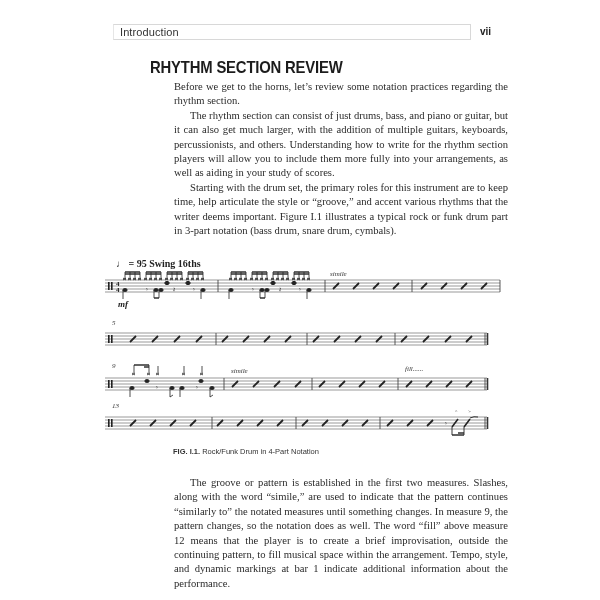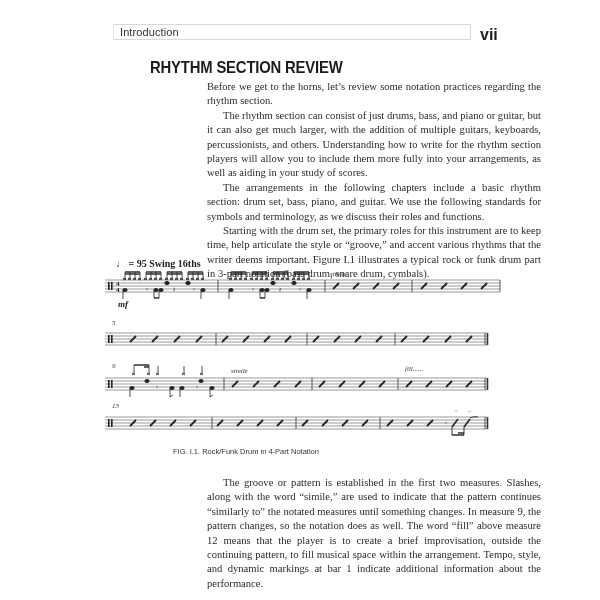--- a/index.html
+++ b/index.html
@@ -7,58 +7,57 @@
   .header-box {
     position: absolute; left: 113px; top: 24px; width: 356px; height: 14px;
     border: 1px solid #d8d8d8; border-left-color: #e6e6e6;
   }
   .header-title {
     position: absolute; left: 6px; top: 1px; font-family: "Liberation Sans", sans-serif;
     font-size: 11px; color: #333; letter-spacing: 0.1px;
   }
   .page-num {
     position: absolute; left: 480px; top: 26px; font-family: "Liberation Sans", sans-serif;
-    font-size: 16px; font-weight: bold; color: #222;
+    font-size: 10px; font-weight: bold; color: #222;
   }
   .section-title {
     position: absolute; left: 150px; top: 58px; font-family: "Liberation Sans", sans-serif;
     font-size: 16.5px; font-weight: bold; color: #1c1c1c; letter-spacing: -0.2px;
     transform: scaleX(0.9); transform-origin: left top;
   }
   .body-text {
     position: absolute; left: 174px; width: 334px;
     font-family: "Liberation Serif", serif; font-size: 10.6px; line-height: 14.4px;
-    color: #2a2a2a; text-align: justify; margin-left: 33px;
+    color: #2a2a2a; text-align: justify;
   }
   .body-text p { margin: 0; text-indent: 16px; }
   .body-text p.noindent { text-indent: 0; }
   #para-block-1 { top: 80px; }
   #para-block-2 { top: 476px; }
   .figure { position: absolute; left: 100px; top: 255px; width: 420px; height: 190px; }
   .fig-caption {
     position: absolute; left: 173px; top: 447px; font-family: "Liberation Sans", sans-serif;
     font-size: 7.5px; color: #333;
   }
-  .fig-caption b { font-weight: normal; }
+  .fig-caption b { font-weight: bold; }
   svg text { font-family: "Liberation Serif", serif; }
 </style>
 </head>
 <body>
 
 <div class="header-box">
   <span class="header-title">Introduction</span>
 </div>
 <div class="page-num">vii</div>
 
 <div class="section-title">RHYTHM SECTION REVIEW</div>
 
 <div class="body-text" id="para-block-1">
   <p class="noindent">Before we get to the horns, let’s review some notation practices regarding the rhythm section.</p>
   <p>The rhythm section can consist of just drums, bass, and piano or guitar, but it can also get much larger, with the addition of multiple guitars, keyboards, percussionists, and others. Understanding how to write for the rhythm section players will allow you to include them more fully into your arrangements, as well as aiding in your study of scores.</p>
-  <p>The arrangements in the following chapters include a basic rhythm section: drum set, bass, piano, and guitar. We use the following standards for symbols and terminology, as we discuss their roles and functions.</p>
   <p>Starting with the drum set, the primary roles for this instrument are to keep time, help articulate the style or “groove,” and accent various rhythms that the writer deems important. Figure I.1 illustrates a typical rock or funk drum part in 3-part notation (bass drum, snare drum, cymbals).</p>
 </div>
 
 <div class="figure">
   <svg width="420" height="190" viewBox="0 0 420 190" xmlns="http://www.w3.org/2000/svg">
     <defs>
       <g id="slash">
         <line x1="-3" y1="3" x2="3" y2="-3" stroke="#222" stroke-width="1.8"></line>
       </g>
       <g id="staff">

